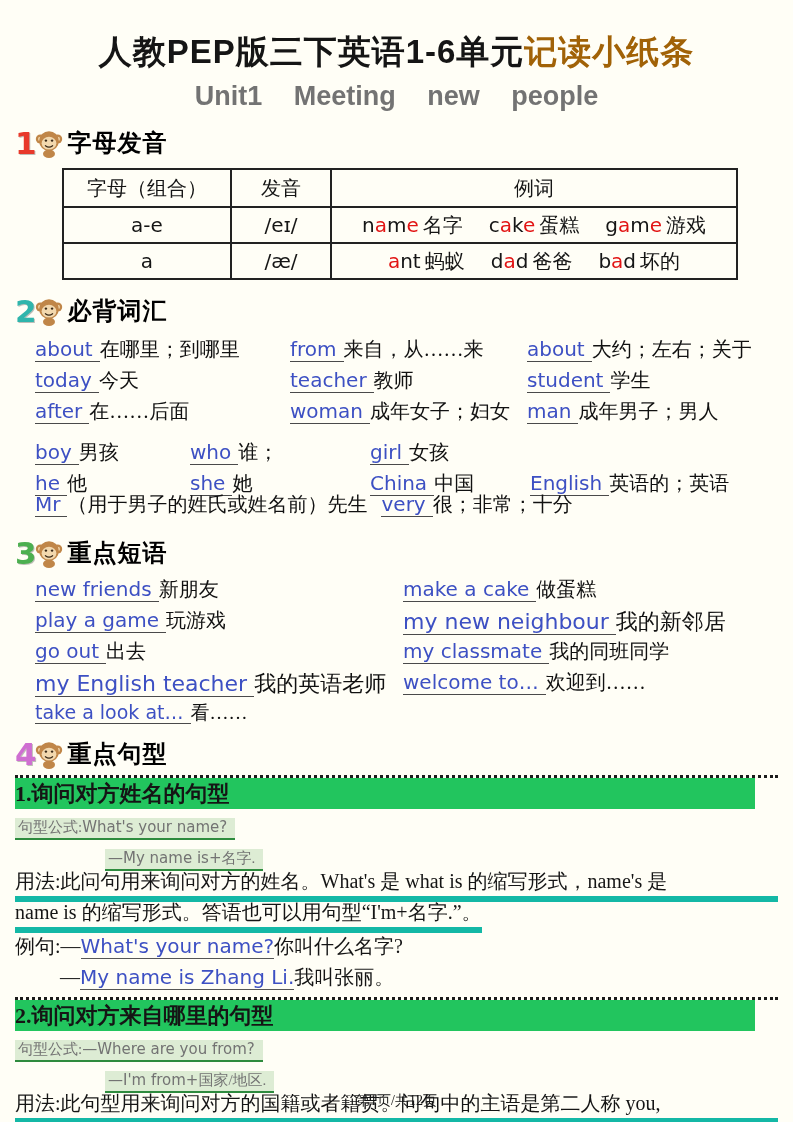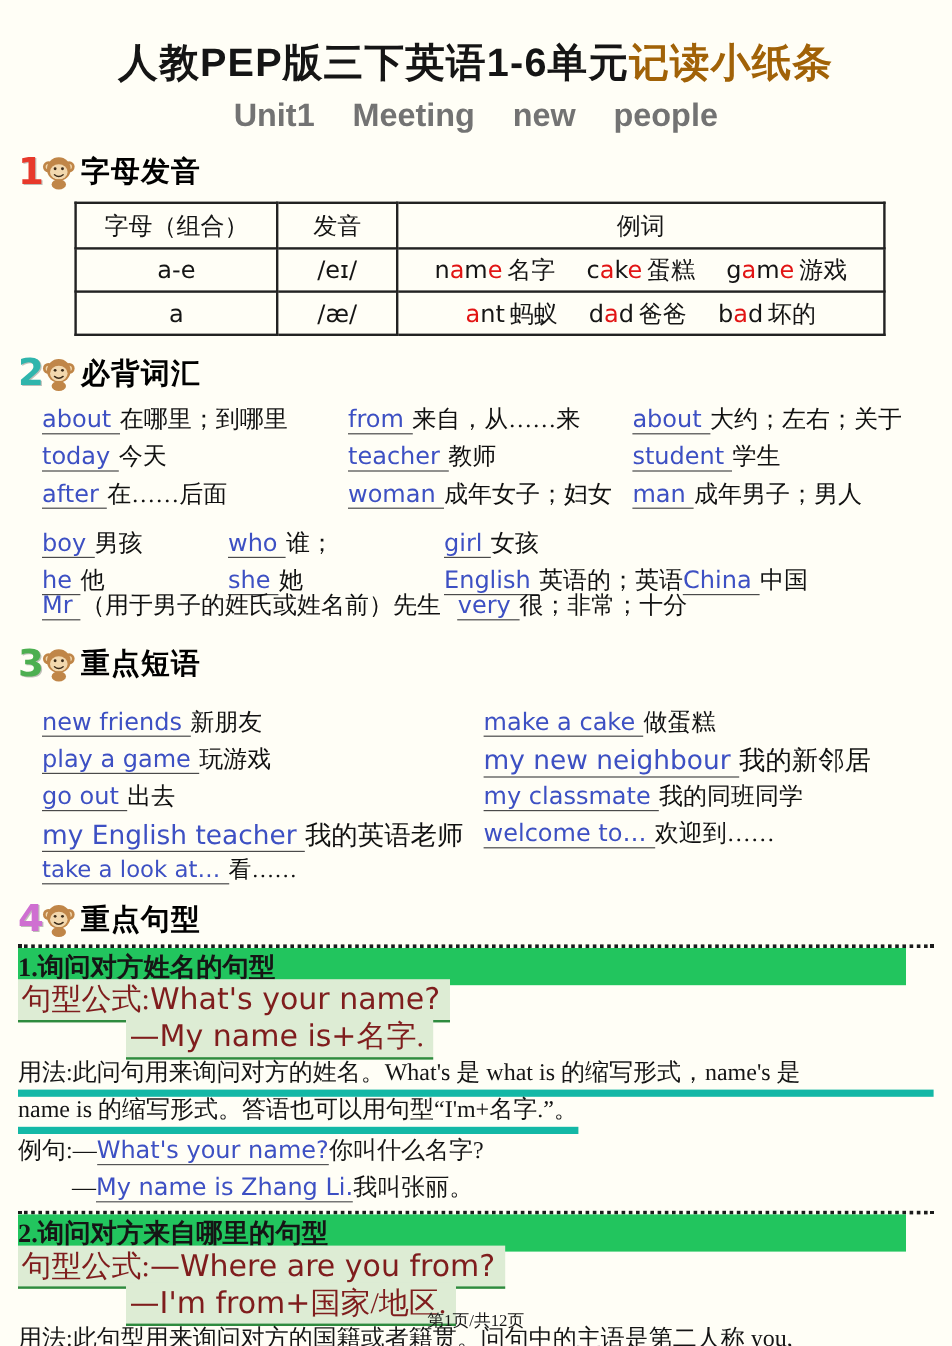--- a/index.html
+++ b/index.html
@@ -43,33 +43,33 @@
   .vrow { display:flex; align-items:baseline; height:31px; }
   .vitem { display:flex; align-items:baseline; white-space:nowrap; }
   .w255{width:255px;} .w237{width:237px;} .w155{width:155px;}
   .w180{width:180px;} .w160{width:160px;margin-top:10px;}
   .en { color:#3d50c3; font-family:"DejaVu Sans", sans-serif;
     border-bottom:1.5px solid #4a4a4a; padding-right:7px; text-decoration:none; }
   .zht { font-family:"Liberation Serif", serif; color:#111; }
   .mr-gap { margin-right:14px; }
 
   
-  .phrases { margin:16px 0 0 20px; display:grid; grid-template-columns:368px auto;
+  .phrases { margin:4px 0 0 20px; display:grid; grid-template-columns:368px auto;
     font-size:20px; row-gap:0; }
   .pitem { height:31px; display:flex; align-items:baseline; white-space:nowrap; }
   .pitem.lg { font-size:22px; }
   .pitem.sm { font-size:19px; }
 
   
   .dotline { border-top:3px dotted #1b1b1b; height:0; margin-top:2px; }
   .ybar { background:#22c55e; width:740px; height:31px; display:flex; align-items:center;
     font-family:"Liberation Serif", serif; font-weight:bold; font-size:22px; }
   .formula-line { height:31px; display:flex; align-items:flex-end; }
-  .formula { display:inline-block; color:#7f1d1d; background:#ddecd4;
-    border-bottom:2.5px solid #2e8b3e; font-size:25px;
+  .formula { display:inline-block; color:#737373; background:#ddecd4;
+    border-bottom:2.5px solid #2e8b3e; font-size:15px;
     font-family:"DejaVu Sans", sans-serif; padding:0 8px 1px 3px; }
   .formula-cn { font-family:"Liberation Serif", serif; }
   .indent90 { margin-left:90px; }
   .indent45 { margin-left:45px; }
   .usage-line { height:31px; display:flex; align-items:flex-end;
     font-family:"Liberation Serif", serif; font-size:20px; }
   .usage { border-bottom:6px solid #14b8a6; padding-bottom:1px; }
   .usage.full { width:100%; }
   .exline { height:31px; display:flex; align-items:baseline;
     font-family:"Liberation Serif", serif; font-size:20px; white-space:nowrap; }
@@ -213,27 +213,27 @@
     </div>
     <div class="vrow">
       <span class="vitem w155">
           <span class="en">he</span>
           <span class="zht">他</span>
         </span>
       <span class="vitem w180">
           <span class="en">she</span>
           <span class="zht">她</span>
         </span>
-      <span class="vitem">
-          <span class="en">English</span>
-          <span class="zht"> 英语的；英语</span>
-        </span>
       <span class="vitem w160">
           <span class="en">China</span>
           <span class="zht">中国</span>
+        </span>
+      <span class="vitem">
+          <span class="en">English</span>
+          <span class="zht"> 英语的；英语</span>
         </span>
     </div>
     <div class="vrow">
       <span class="vitem mr-gap">
           <span class="en">Mr</span>
           <span class="zht">（用于男子的姓氏或姓名前）先生</span>
         </span>
       <span class="vitem">
           <span class="en">very</span>
           <span class="zht">很；非常；十分</span>

